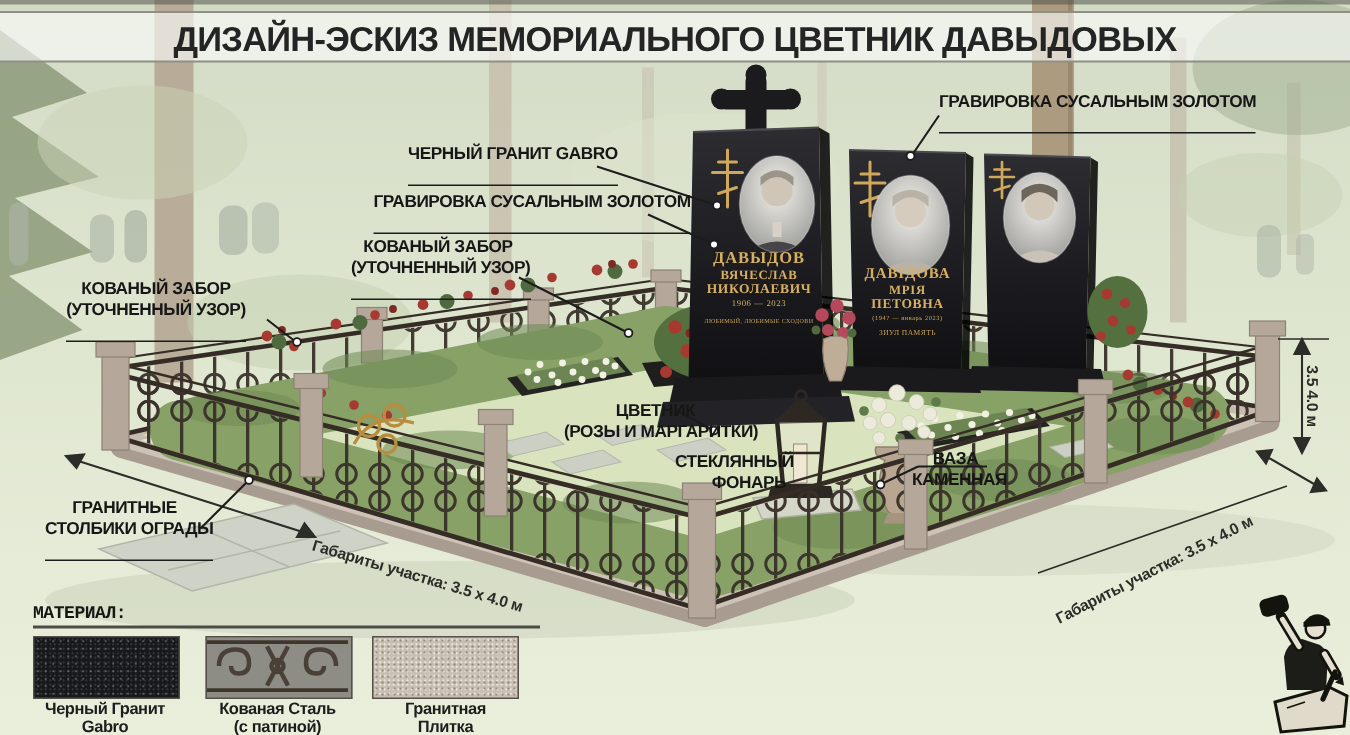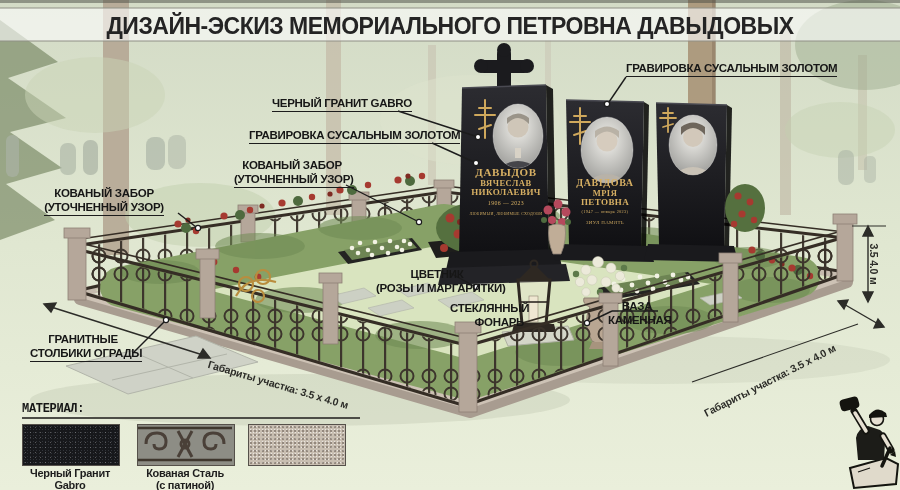--- a/index.html
+++ b/index.html
@@ -1,21 +1,21 @@
 <!DOCTYPE html>
 <html><head>
 <meta charset="utf-8">
 <style>
   html,body{margin:0;padding:0;background:#dfe6d2;}
   #canvas{position:relative;width:900px;height:490px;overflow:hidden;
           font-family:"Liberation Sans",sans-serif;background:#dfe6d2;}
   #scene{position:absolute;left:0;top:0;}
   .lbl{position:absolute;font-weight:bold;font-size:11.5px;line-height:1.22;
        color:#161616;letter-spacing:-0.3px;white-space:nowrap;z-index:6;}
-  .lbl .u{display:inline-block;border-bottom:1.6px solid #1c1c1c;padding-bottom:1px;}
+  .lbl .u{display:inline-block;border-bottom:1.6px solid #1c1c1c;padding-bottom:13px;}
   .lbl.center{text-align:center;}
   .lbl.right{text-align:right;}
   #title{position:absolute;left:0;top:13px;width:900px;text-align:center;z-index:6;
          font-weight:bold;font-size:23px;letter-spacing:-0.5px;color:#242424;}
   .dim{position:absolute;font-weight:bold;font-size:10.5px;color:#2c2c28;
        letter-spacing:-0.2px;white-space:nowrap;z-index:6;}
   .mtext{position:absolute;text-align:center;color:#d6af63;z-index:5;
          font-family:"Liberation Serif",serif;line-height:1.08;}
   .mtext .nm{font-weight:bold;font-size:11px;letter-spacing:.6px;}
   .mtext .l2{font-weight:bold;font-size:8.5px;letter-spacing:.5px;}
@@ -475,21 +475,21 @@
     <line x1="38" y1="33" x2="27" y2="15" stroke="#e6e0d2" stroke-width="3.5" stroke-linecap="round"></line>
     <rect x="12" y="0" width="19" height="12" rx="4" fill="#14140f" transform="rotate(-15 21 6)"></rect>
     <line x1="55" y1="38" x2="63" y2="52" stroke="#14140f" stroke-width="7" stroke-linecap="round"></line>
     <line x1="55" y1="38" x2="62" y2="50" stroke="#e6e0d2" stroke-width="3.5" stroke-linecap="round"></line>
     <line x1="62" y1="50" x2="54" y2="68" stroke="#14140f" stroke-width="3.5" stroke-linecap="round"></line>
     <circle cx="49" cy="21" r="6.5" fill="#e6e0d2" stroke="#14140f" stroke-width="1.6"></circle>
     <path d="M41,17 Q49,7 58,15 L59,19 L41,20 Z" fill="#14140f"></path>
   </g>
 </svg>
 
-<div id="title">ДИЗАЙН-ЭСКИЗ МЕМОРИАЛЬНОГО ПЕТРОВНА ДАВЫДОВЫХ</div>
+<div id="title">ДИЗАЙН-ЭСКИЗ МЕМОРИАЛЬНОГО ЦВЕТНИК ДАВЫДОВЫХ</div>
 
 <div class="lbl" style="left:272px;top:96px;">
   <span class="u">ЧЕРНЫЙ ГРАНИТ GABRO</span></div>
 <div class="lbl" style="left:249px;top:128px;">
   <span class="u">ГРАВИРОВКА СУСАЛЬНЫМ ЗОЛОТОМ</span></div>
 <div class="lbl center" style="left:234px;top:158px;width:116px;">
   <div>КОВАНЫЙ ЗАБОР</div>
   <span class="u">(УТОЧНЕННЫЙ УЗОР)</span></div>
 <div class="lbl center" style="left:28px;top:186px;width:152px;">
   <div>КОВАНЫЙ ЗАБОР</div>
@@ -550,14 +550,18 @@
 </div>
 <div id="sw3" class="swatch"></div>
 <div class="sw-label" style="left:15px;">
   <div>Черный Гранит</div>
       <div>Gabro</div>
     </div>
 <div class="sw-label" style="left:130px;">
   <div>Кованая Сталь</div>
       <div>(с патиной)</div>
     </div>
+<div class="sw-label" style="left:242px;">
+  <div>Гранитная</div>
+      <div>Плитка</div>
+    </div>
 
 </div>
 
 </body></html>

